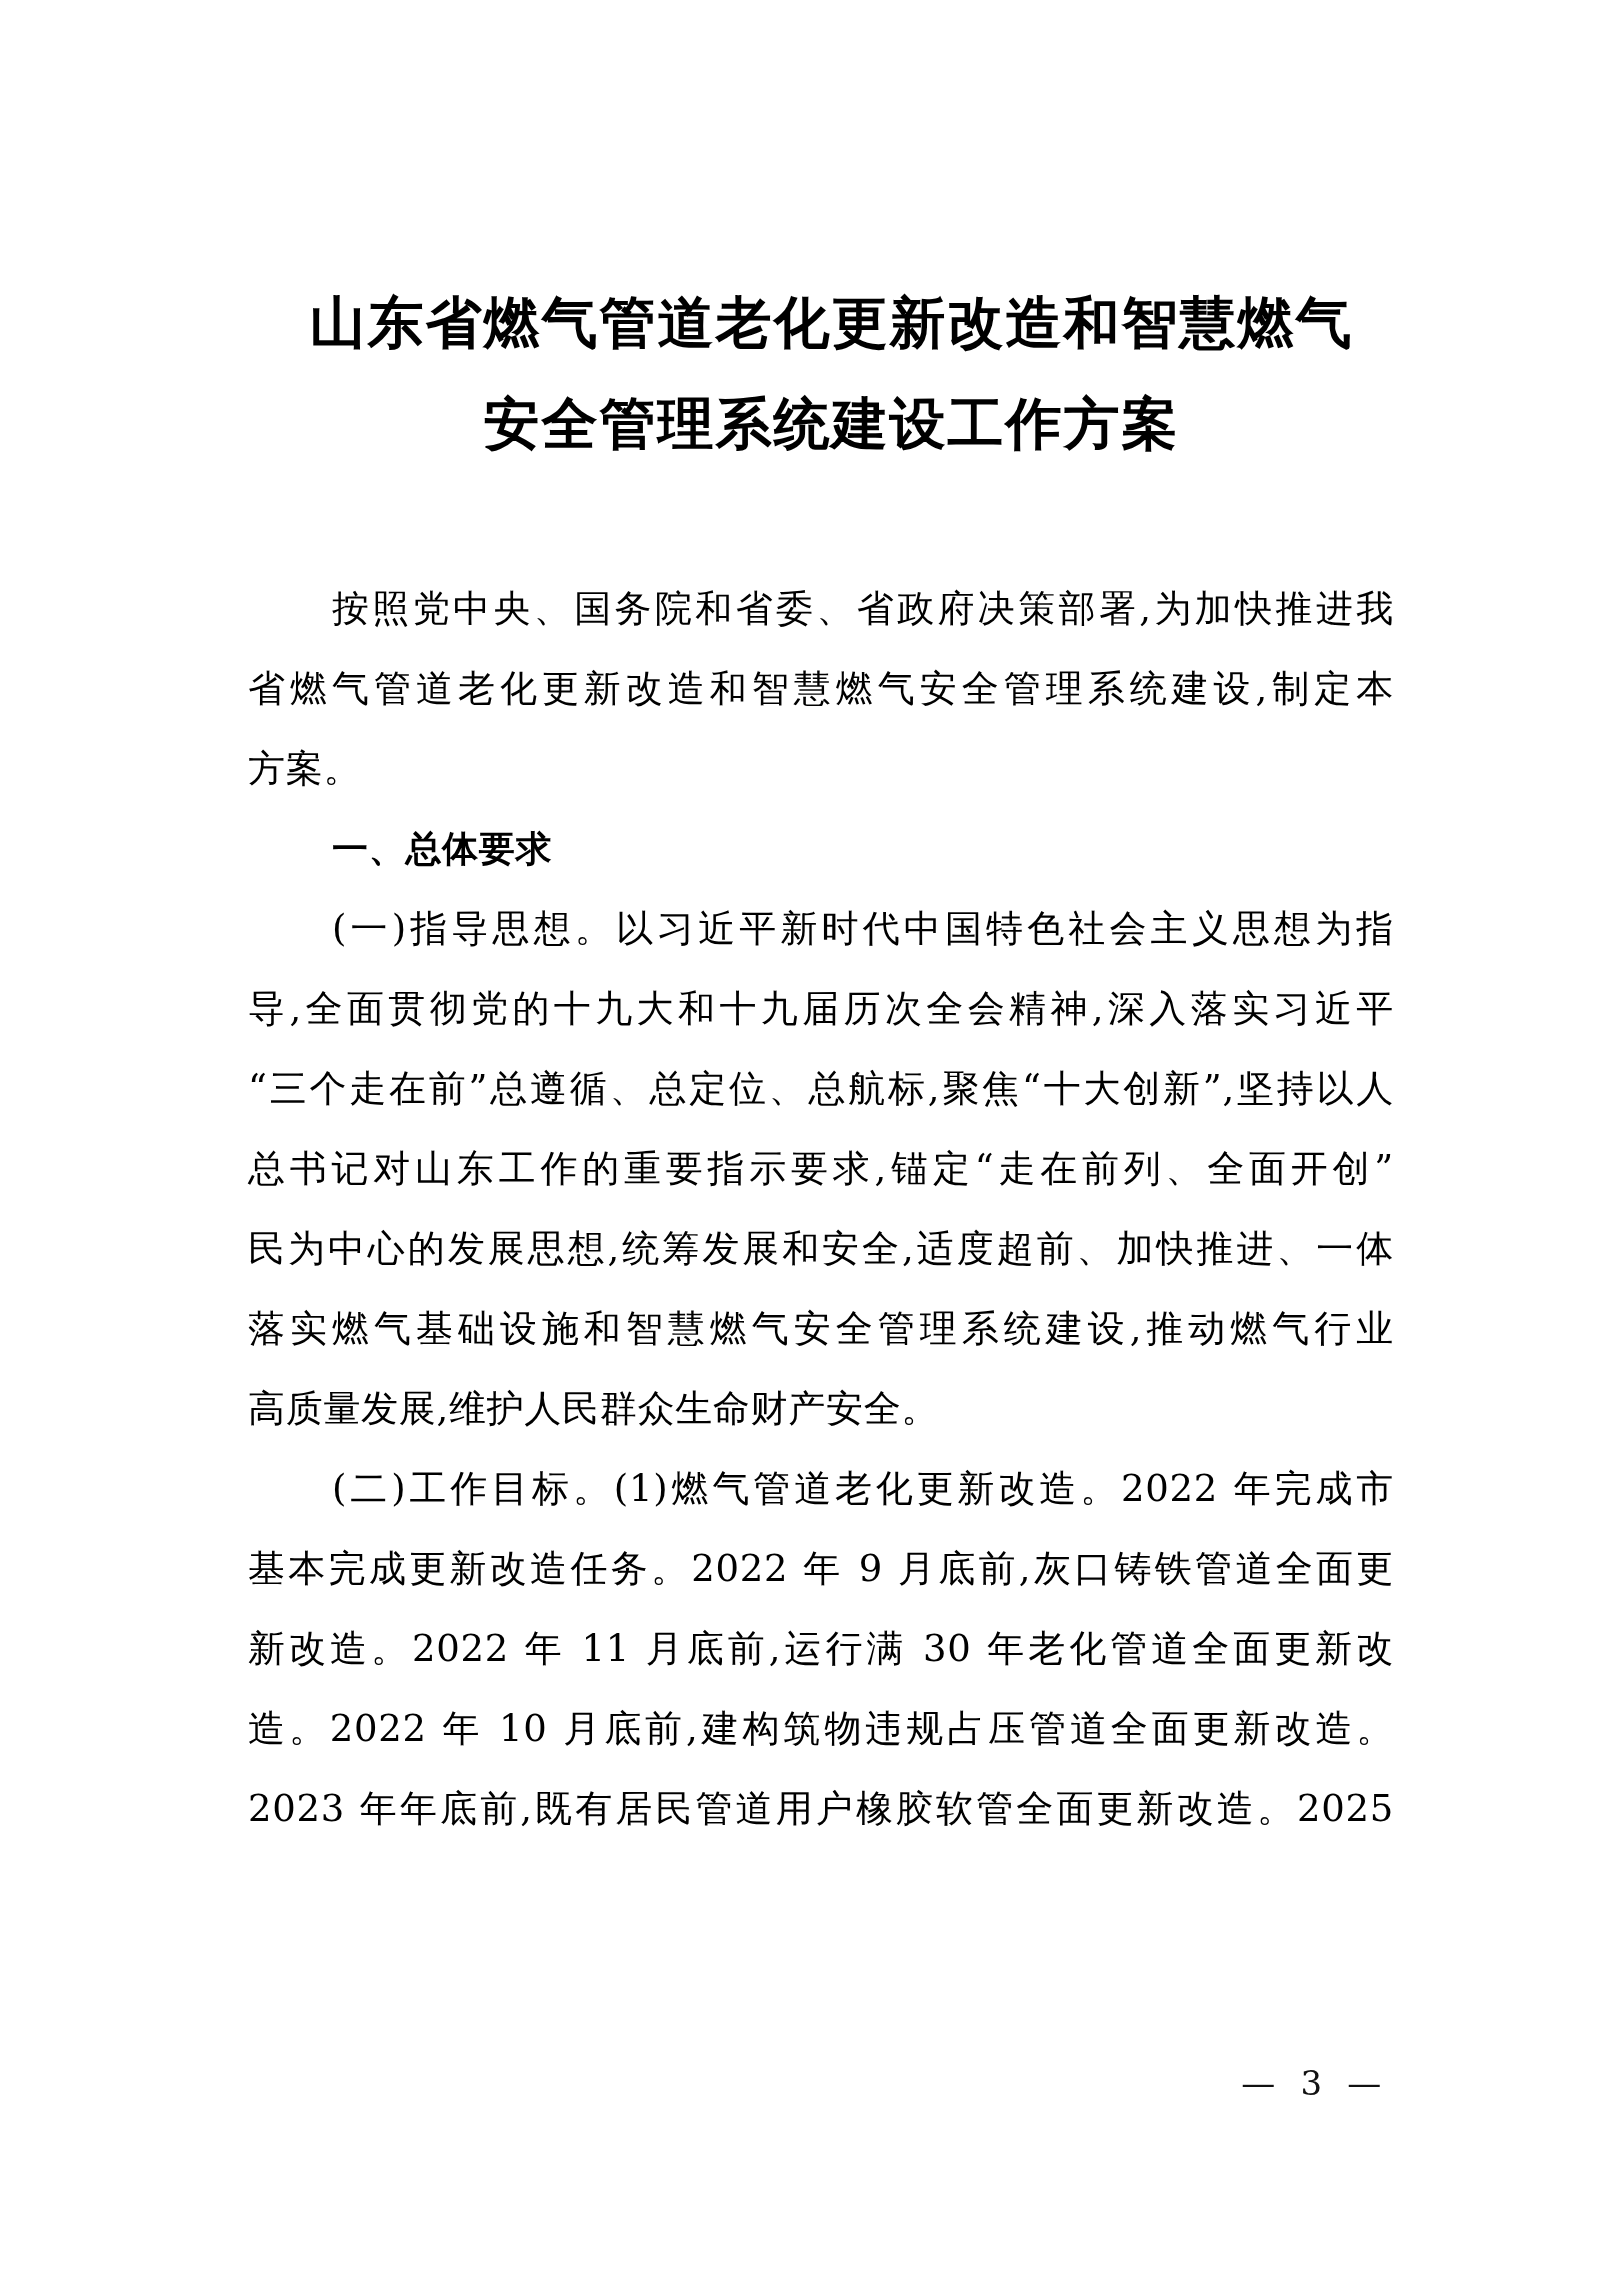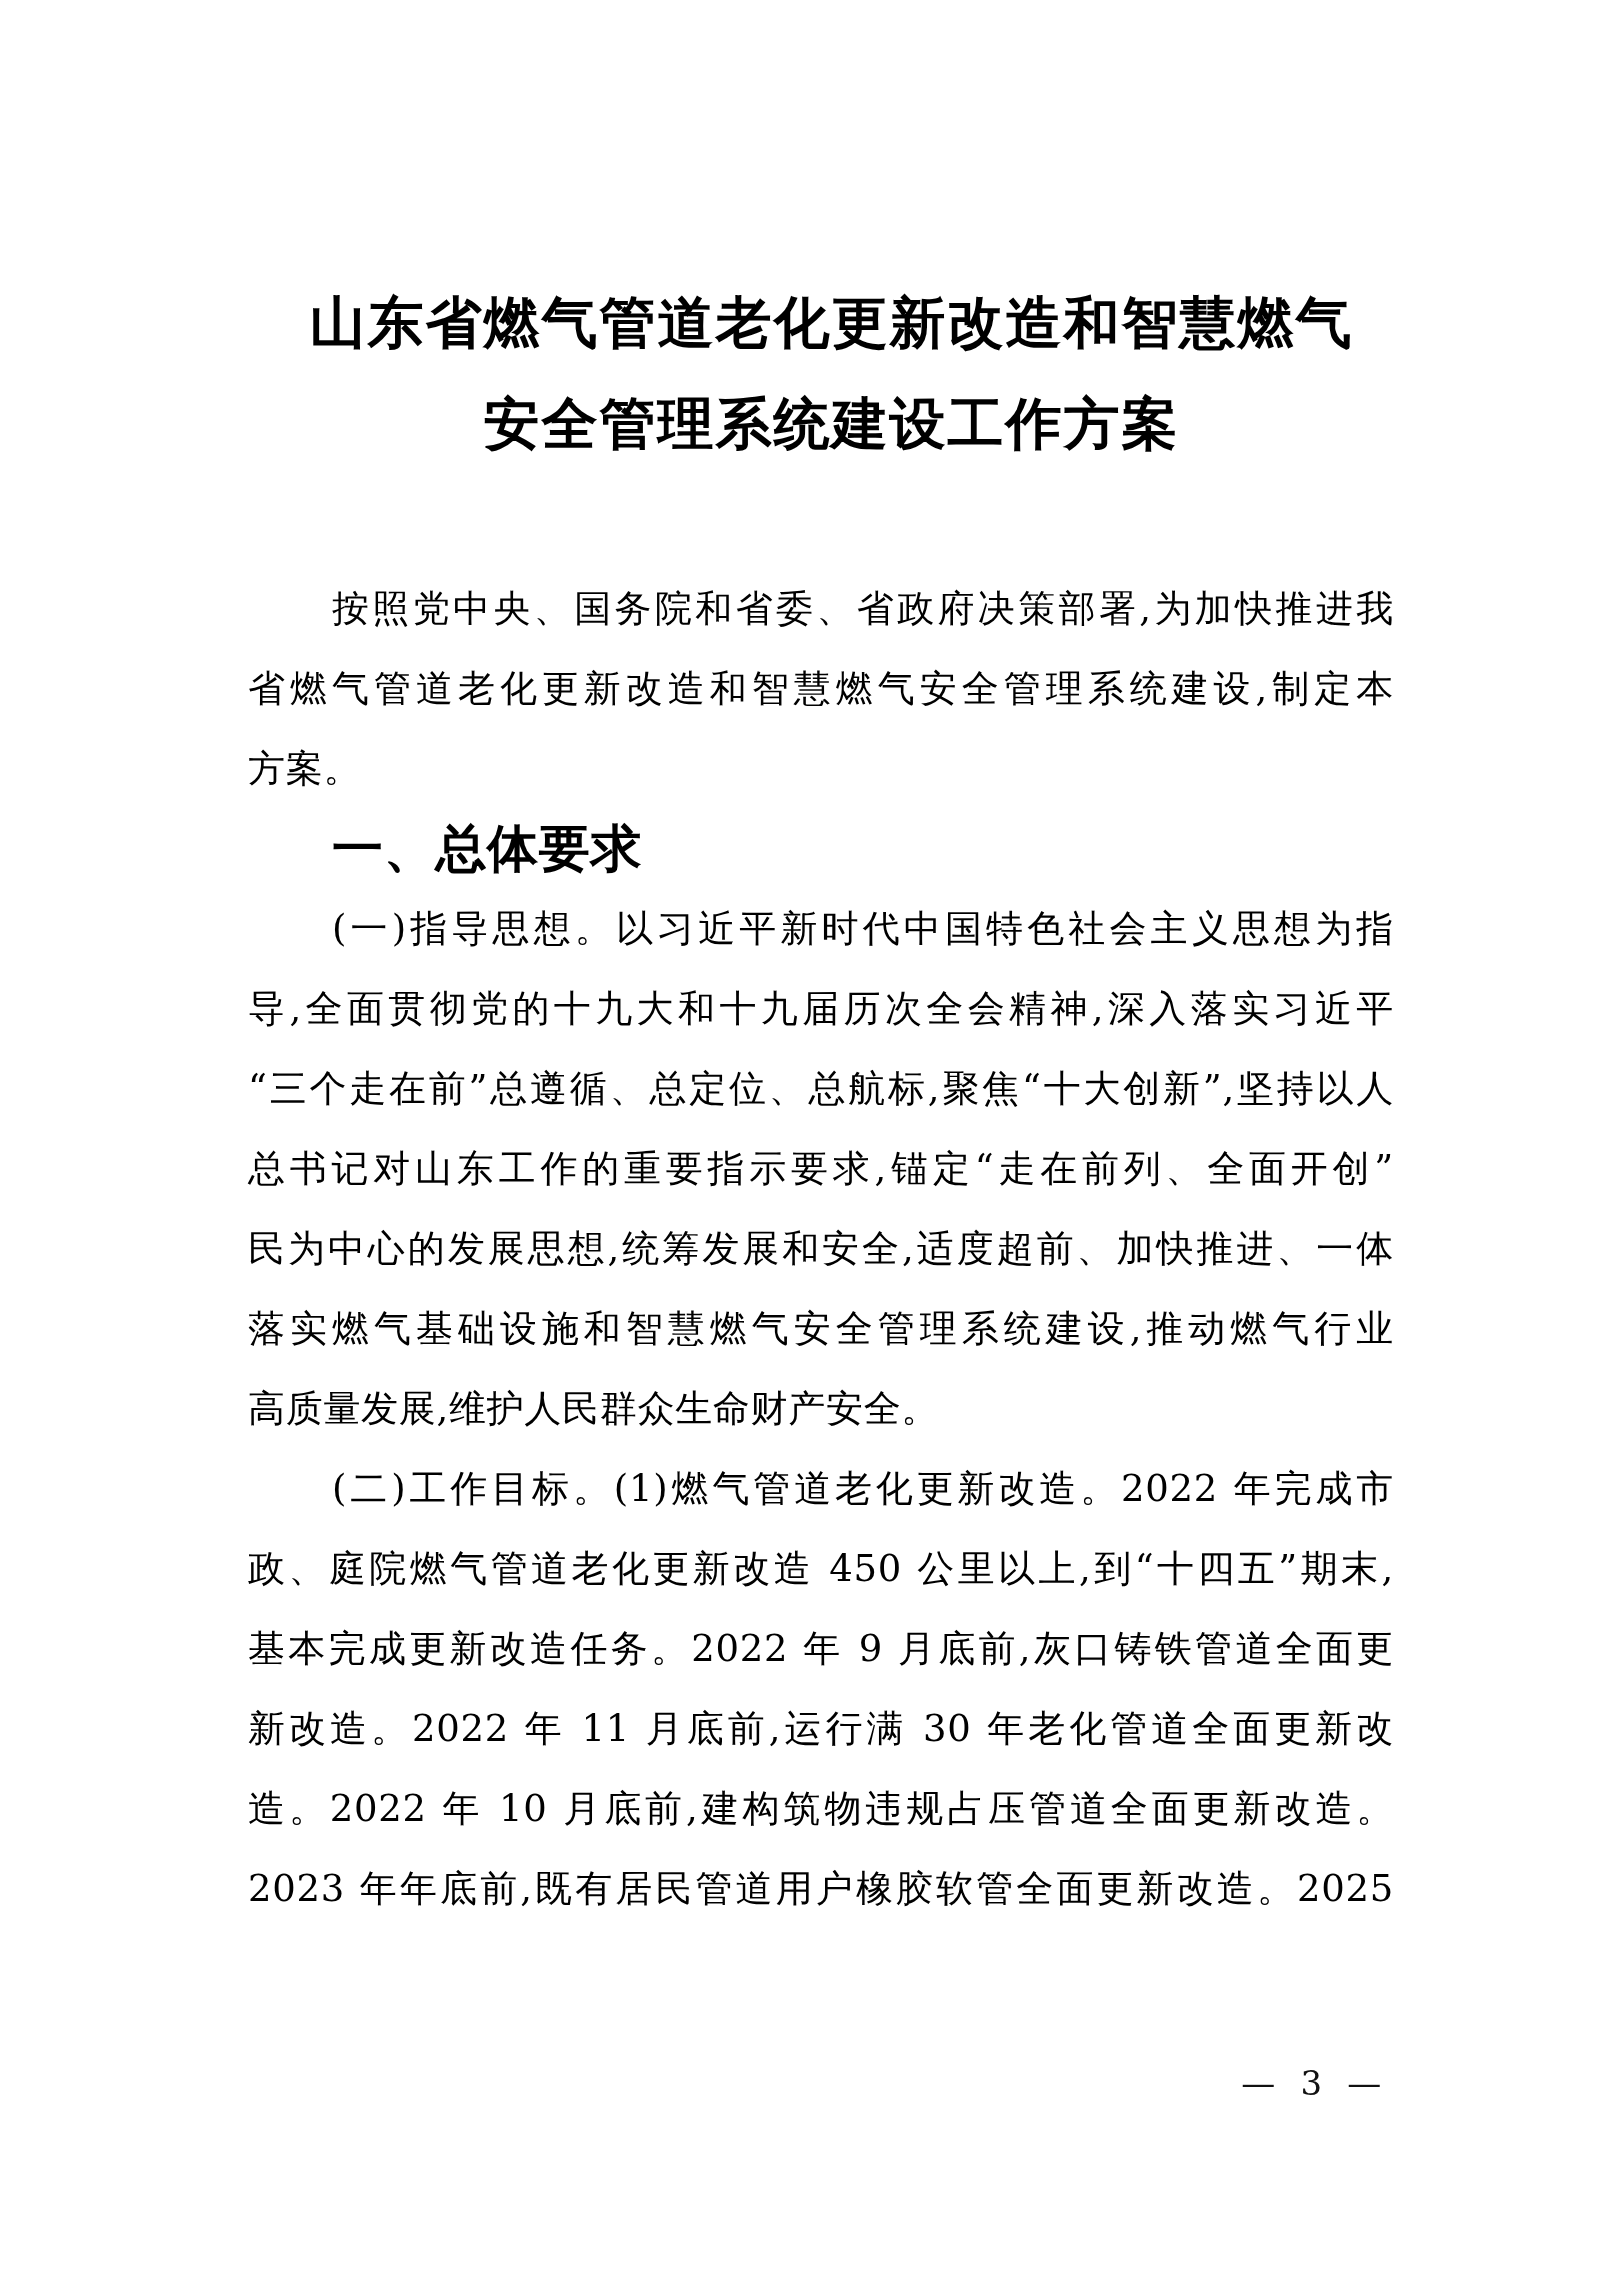--- a/index.html
+++ b/index.html
@@ -47,21 +47,21 @@
   .line.fill {
     text-align: justify;
     text-align-last: justify;
   }
   .line.indent {
     text-indent: 84px;
   }
   .line.heading {
     font-family: "DejaVu Sans", "Liberation Sans", sans-serif;
     font-weight: 700;
-    font-size: 51px;
+    font-size: 36px;
   }
   .lead {
     
     font-weight: 400;
   }
   .page-number {
     position: absolute;
     top: 2060px;
     left: 1217px;
     width: 190px;
@@ -89,21 +89,20 @@
       <div class="line">方案。</div>
       <div class="line indent heading">一、总体要求</div>
       <div class="line fill indent"><span class="lead">(一)指导思想。</span><span>以习近平新时代中国特色社会主义思想为指</span></div>
       <div class="line fill">导,全面贯彻党的十九大和十九届历次全会精神,深入落实习近平</div>
       <div class="line fill">“三个走在前”总遵循、总定位、总航标,聚焦“十大创新”,坚持以人</div>
       <div class="line fill">总书记对山东工作的重要指示要求,锚定“走在前列、全面开创”</div>
       <div class="line fill">民为中心的发展思想,统筹发展和安全,适度超前、加快推进、一体</div>
       <div class="line fill">落实燃气基础设施和智慧燃气安全管理系统建设,推动燃气行业</div>
       <div class="line">高质量发展,维护人民群众生命财产安全。</div>
       <div class="line fill indent"><span class="lead">(二)工作目标。</span><span>(1)燃气管道老化更新改造。2022 年完成市</span></div>
-      <div class="line fill">政、庭院燃气管道老化更新改造 450 公里以上,到“十四五”期末,</div>
       <div class="line fill">基本完成更新改造任务。2022 年 9 月底前,灰口铸铁管道全面更</div>
       <div class="line fill">新改造。2022 年 11 月底前,运行满 30 年老化管道全面更新改</div>
       <div class="line fill">造。2022 年 10 月底前,建构筑物违规占压管道全面更新改造。</div>
       <div class="line fill">2023 年年底前,既有居民管道用户橡胶软管全面更新改造。2025</div>
     </div>
 
   <div class="page-number">— 3 —</div>
 
 </div>
 

